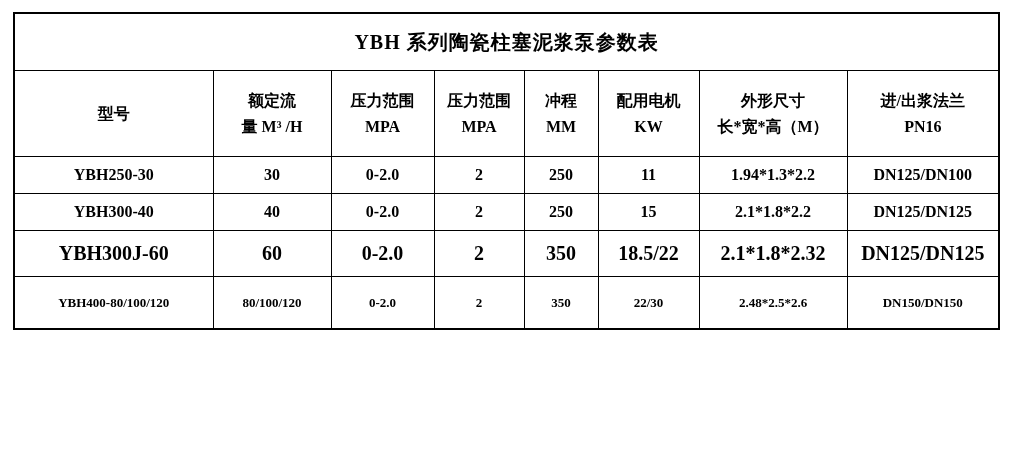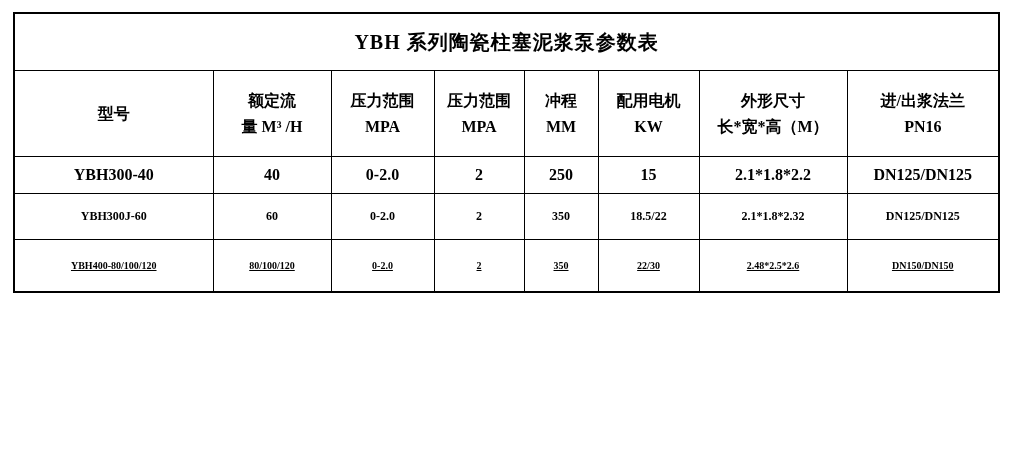--- a/index.html
+++ b/index.html
@@ -48,22 +48,22 @@
     letter-spacing: 1px;
   }
   .header-row th {
     height: 85px;
     font-size: 16px;
     line-height: 26px;
   }
   .hline { display: block; }
   tr.r-std td   { height: 39px; font-size: 16px; }
   tr.r-mid td   { height: 36px; font-size: 16px; }
-  tr.r-tall td  { height: 45px; font-size: 12px; }
-  tr.r-xtall td { height: 51px; font-size: 10px; text-decoration: underline; }
+  tr.r-tall td  { height: 45px; font-size: 20px; }
+  tr.r-xtall td { height: 51px; font-size: 13px; }
 </style>
 </head>
 <body>
 
 <div class="page">
   <table class="spec">
     <colgroup>
       <col style="width:199px">
       <col style="width:118px">
       <col style="width:103px">
@@ -105,20 +105,30 @@
           <span class="hline">外形尺寸</span>
           <span class="hline">长*宽*高（M）</span>
         </th>
         <th>
           <span class="hline">进/出浆法兰</span>
           <span class="hline">PN16</span>
         </th>
       </tr>
 
       <tr class="r-mid">
+        <td>YBH250-30</td>
+        <td>30</td>
+        <td>0-2.0</td>
+        <td>2</td>
+        <td>250</td>
+        <td>11</td>
+        <td>1.94*1.3*2.2</td>
+        <td>DN125/DN100</td>
+      </tr>
+      <tr class="r-mid">
         <td>YBH300-40</td>
         <td>40</td>
         <td>0-2.0</td>
         <td>2</td>
         <td>250</td>
         <td>15</td>
         <td>2.1*1.8*2.2</td>
         <td>DN125/DN125</td>
       </tr>
       <tr class="r-tall">

